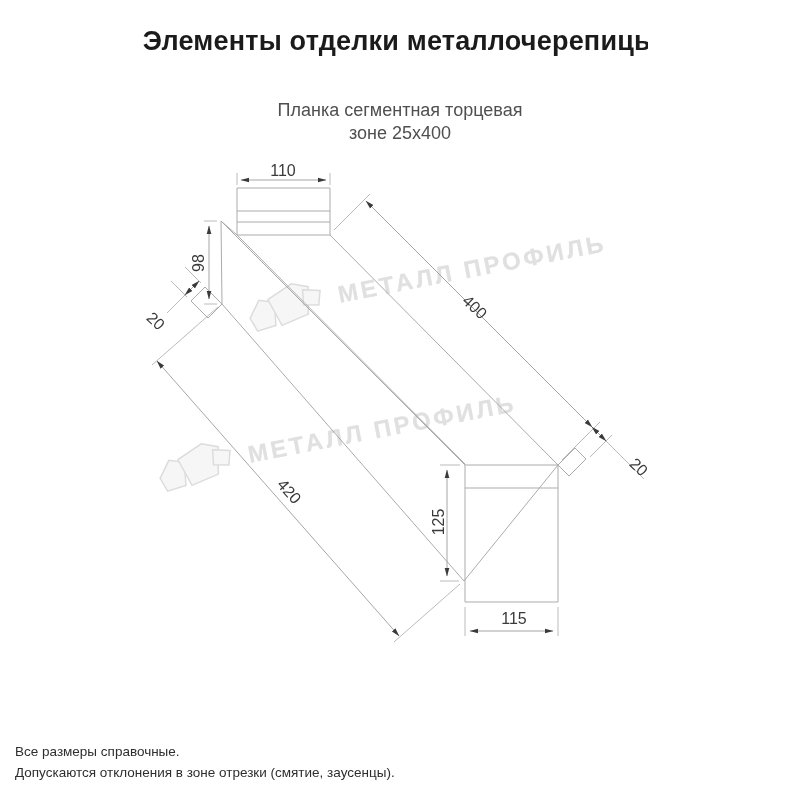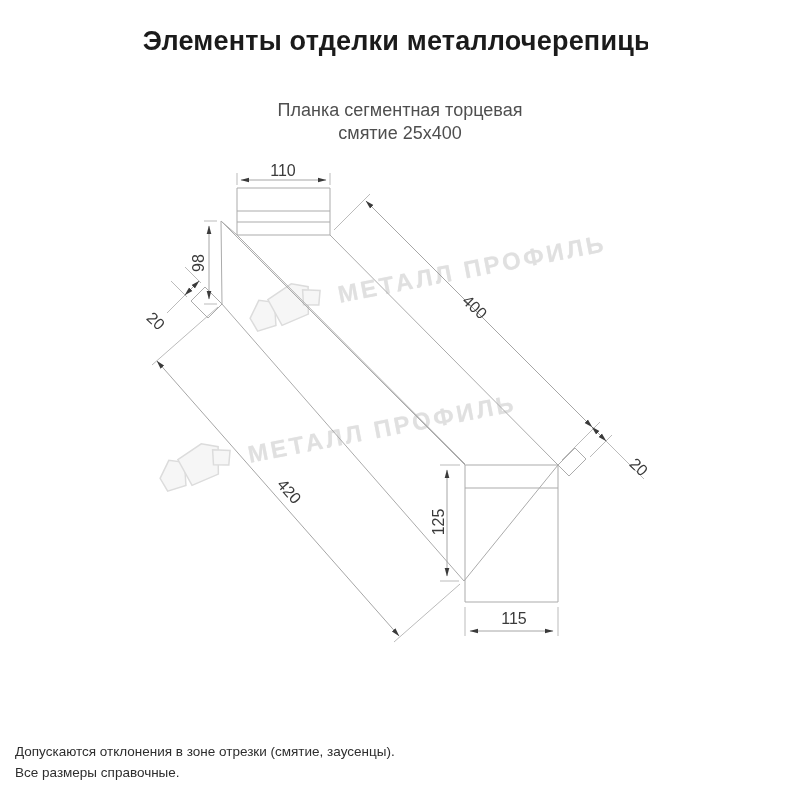--- a/index.html
+++ b/index.html
@@ -34,21 +34,21 @@
 </style>
 </head>
 <body>
 
 <div class="canvas">
 
   <h1 class="title">Элементы отделки металлочерепицы</h1>
 
   <div class="subtitle">
     <div>Планка сегментная торцевая</div>
-    <div>смятие 25х400</div>
+    <div>зоне 25х400</div>
   </div>
 
   <div class="wm wm1">
     <svg width="82" height="54" viewBox="0 0 82 54">
       <g fill="#f6f6f6" stroke="#dcdcdc" stroke-width="1.5">
         <path d="M3,33 L15,17 L30,22 L27,45 L8,47 Z"></path>
         <path d="M24,18 L50,7 L66,13 L61,40 L33,46 Z"></path>
         <path d="M60,15 L77,19 L73,33 L58,30 Z"></path>
       </g>
     </svg>
@@ -115,17 +115,17 @@
       <text x="152" y="325" transform="rotate(43 152 325)">20</text>
       <text x="471" y="311" transform="rotate(43 471 311)">400</text>
       <text x="635" y="471" transform="rotate(43 635 471)">20</text>
       <text x="285" y="495" transform="rotate(49 285 495)">420</text>
       <text x="444" y="522" transform="rotate(-90 444 522)">125</text>
       <text x="514" y="624">115</text>
     </g>
   </svg>
 
   <div class="notes">
+    <div>Все размеры справочные.</div>
     <div>Допускаются отклонения в зоне отрезки (смятие, заусенцы).</div>
-    <div>Все размеры справочные.</div>
   </div>
 
 </div>
 
 </body></html>

